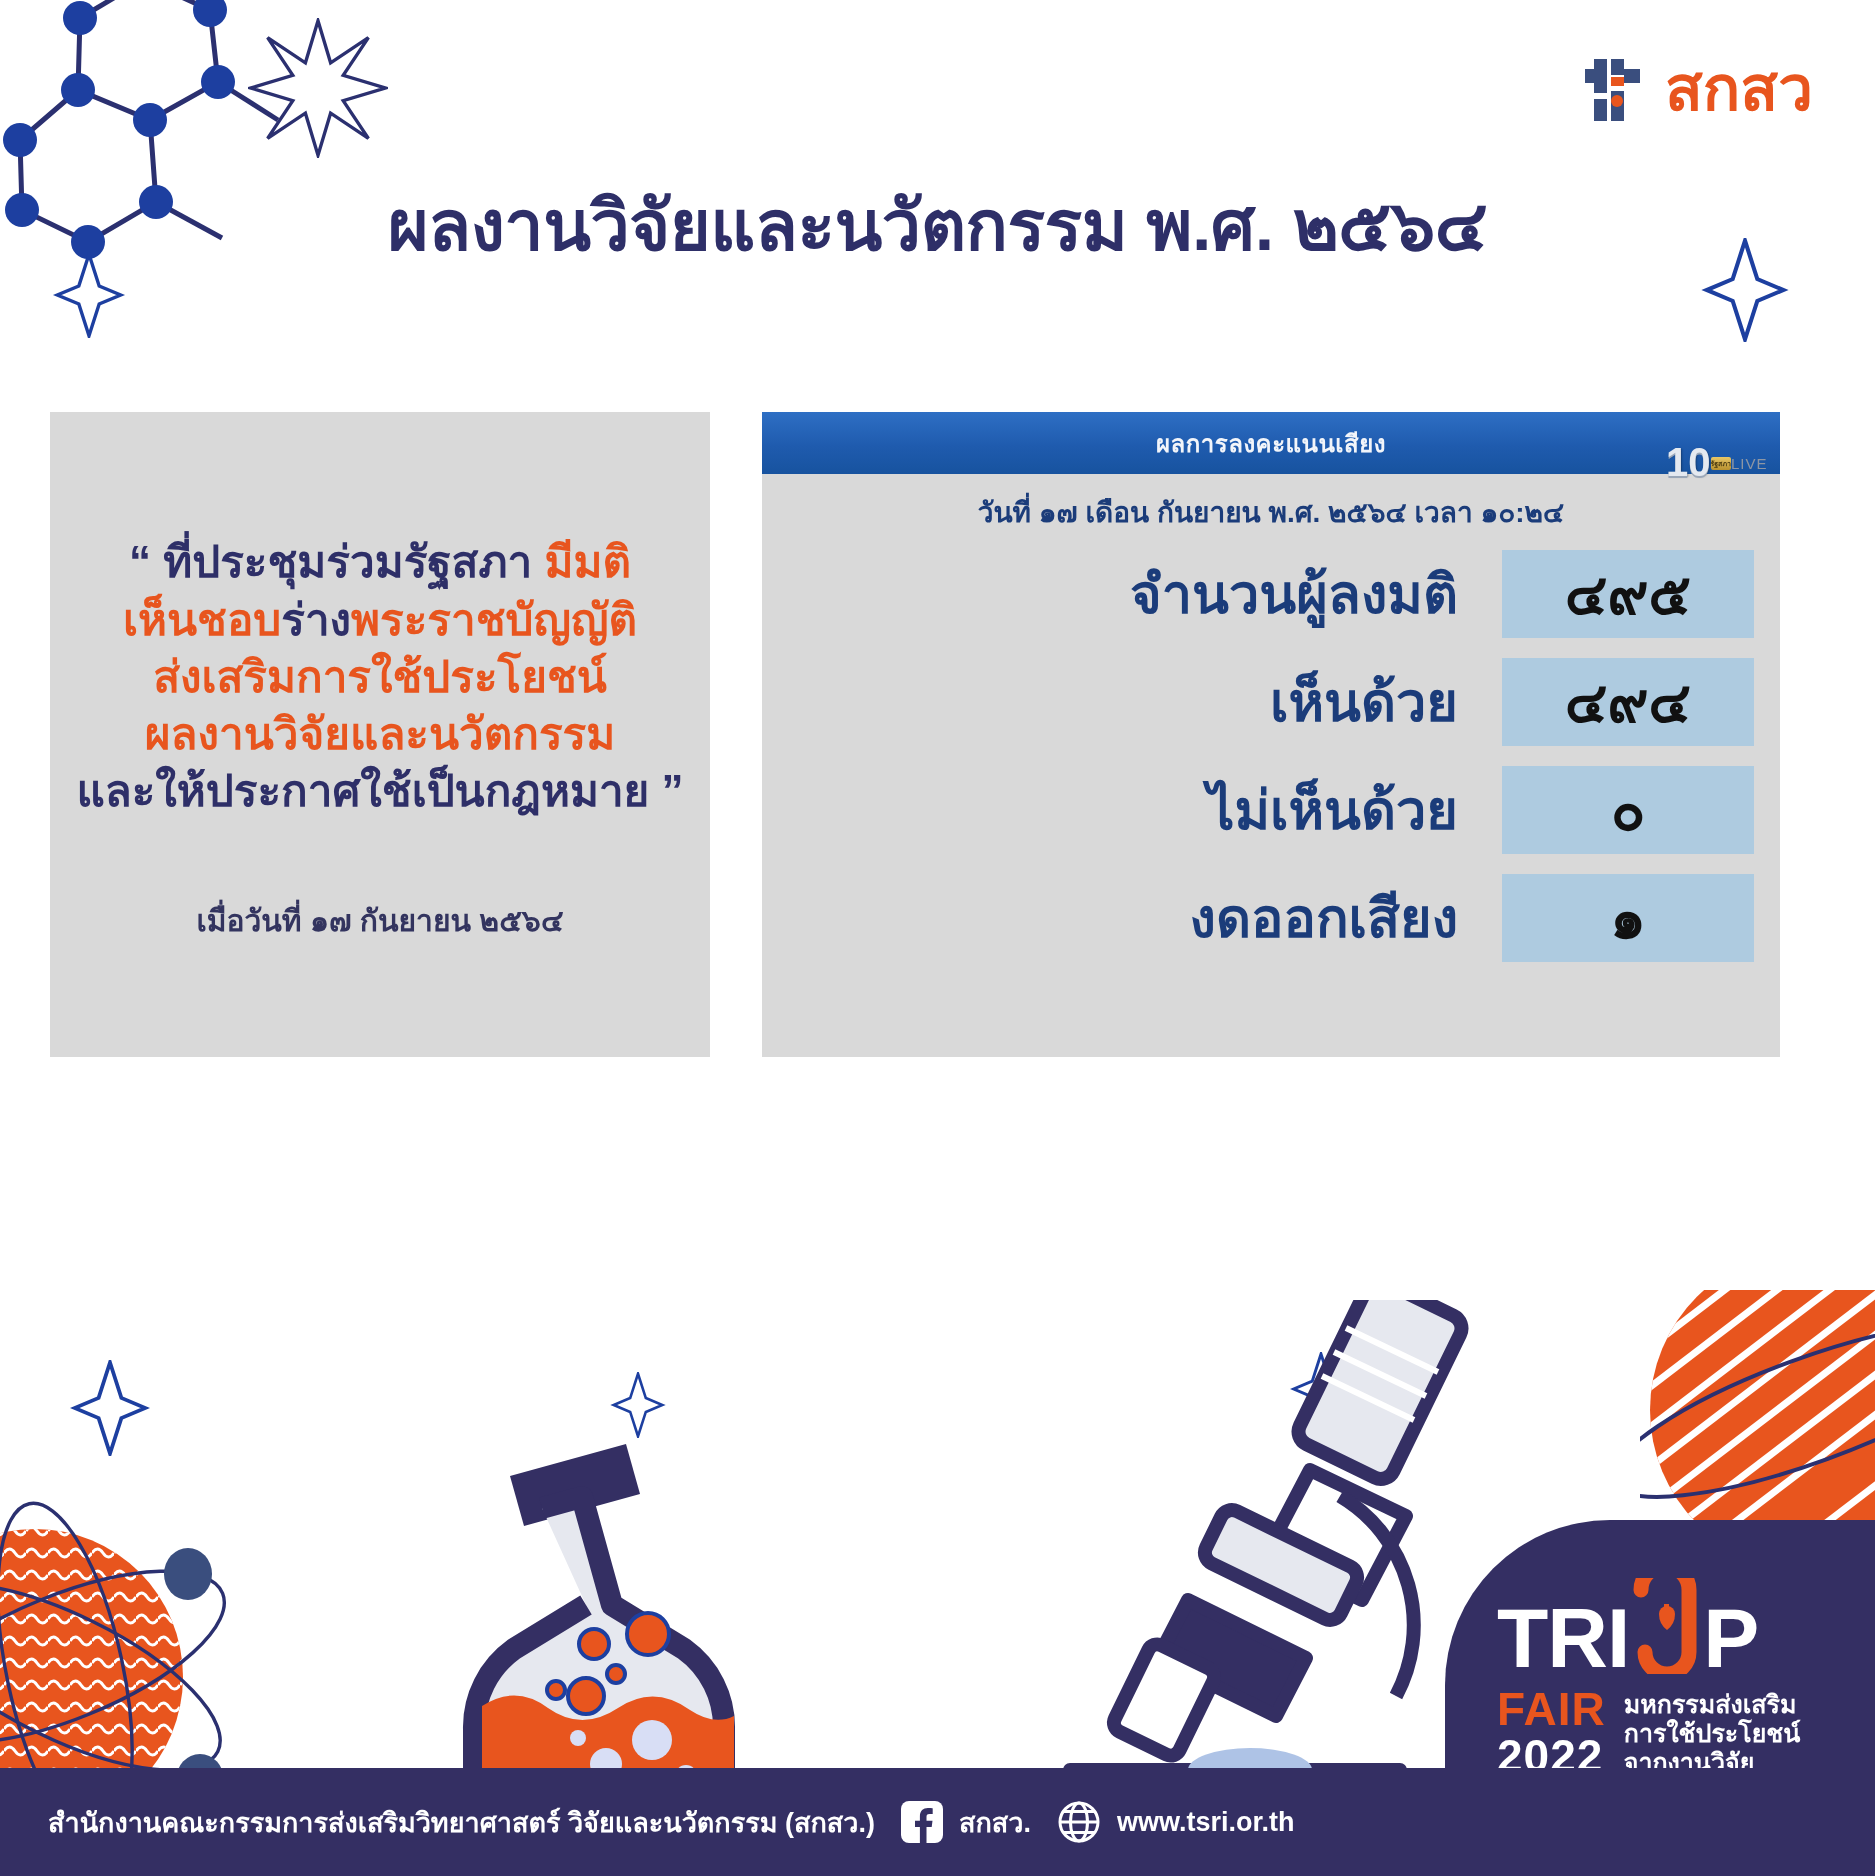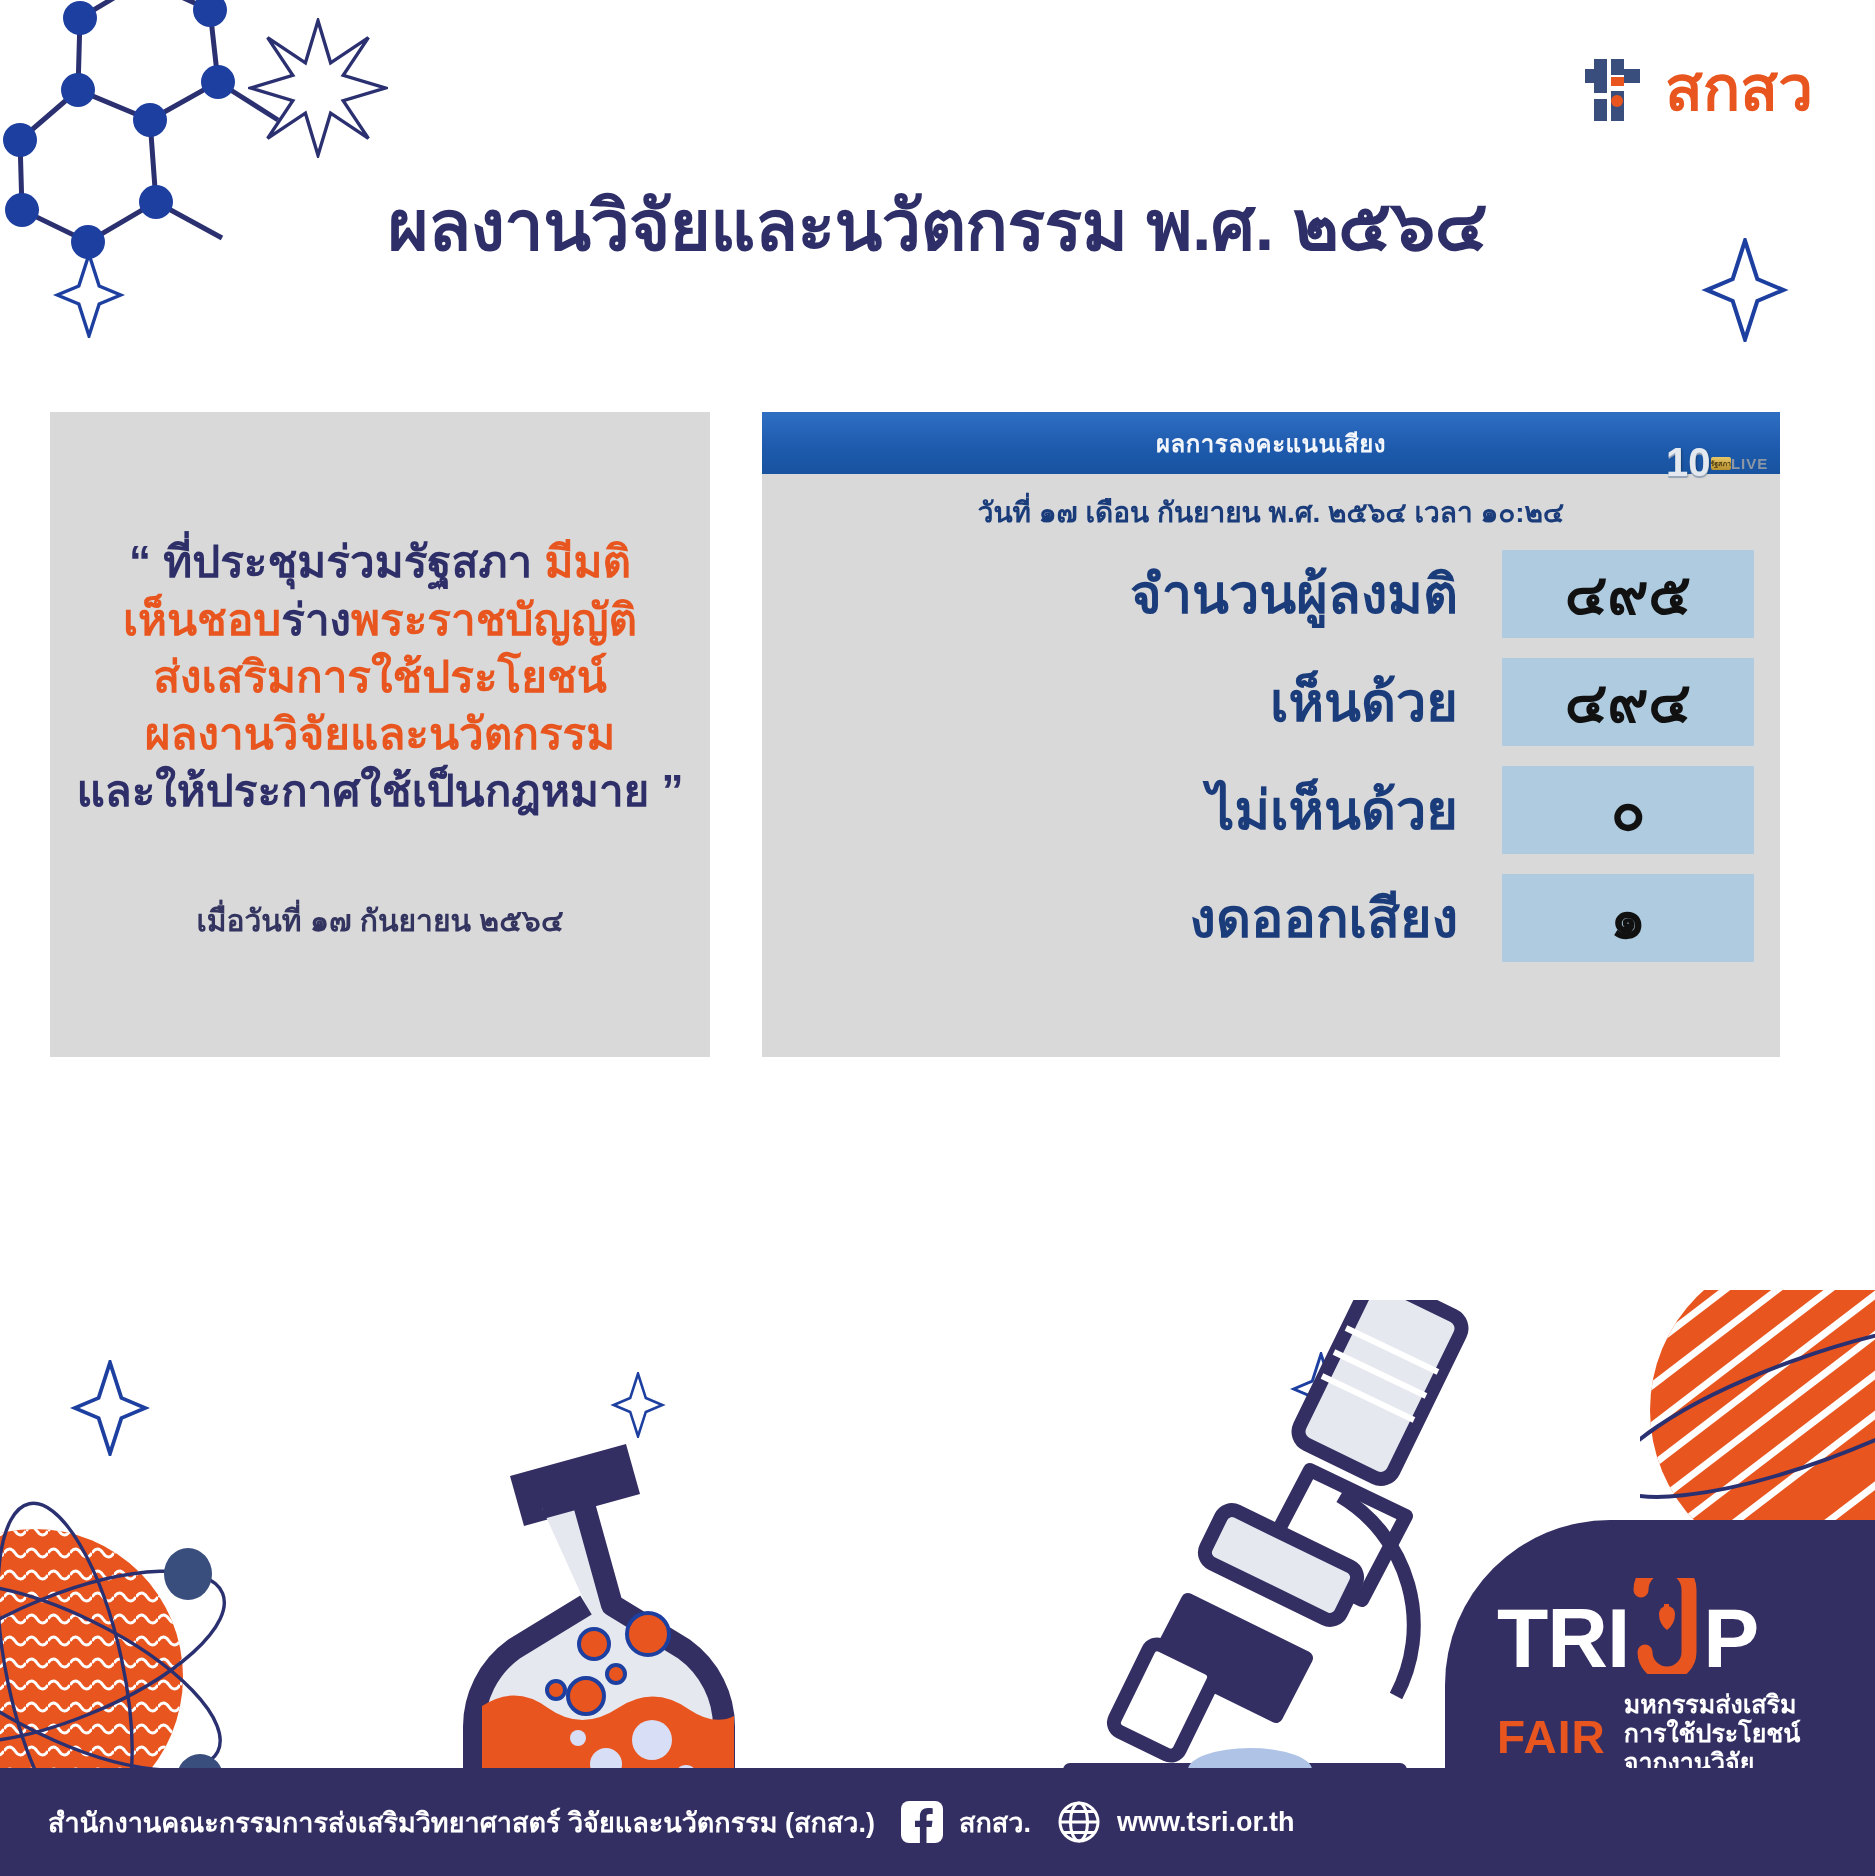--- a/index.html
+++ b/index.html
@@ -95,21 +95,21 @@
     text-shadow: 0 2px 0 #9aa7b8, 1px 1px 2px rgba(0,0,0,.35);
   }
   #channel-badge .bar {
     width: 62px; height: 13px; margin-top: 2px;
     background: linear-gradient(180deg,#E9C766,#B8912F);
     border-radius: 2px;
     font-size: 7px; color: #4a3a10; text-align: center;
     font-weight: 700; line-height: 13px;
   }
   #channel-badge .live {
-    margin-top: 3px; font-size: 15px; font-weight: 700;
+    margin-top: 3px; font-size: 15px; font-weight: 400;
     color: #8d96a4; letter-spacing: 1px;
   }
   #vote-date {
     margin-top: 16px; text-align: center;
     font-size: 28px; font-weight: 700; color: #1B3C7A;
   }
   #vote-rows {
     margin-top: 6px; padding: 0 26px 0 22px;
   }
   .vote-row {
@@ -139,21 +139,21 @@
     display: flex; align-items: flex-end; line-height: .84;
   }
   #triup-word .w {
     font-size: 84px; font-weight: 800; color: #ffffff; letter-spacing: -1px;
   }
   #triup-word .u-mark { position: relative; width: 74px; height: 96px; }
   #triup-word .p { font-size: 84px; font-weight: 800; color: #ffffff; }
   #triup-bottom {
     display: flex; align-items: flex-start; gap: 18px; margin-top: 12px;
   }
-  #triup-fair-col { line-height: 1.02; margin-top: 28px; }
+  #triup-fair-col { line-height: 1.02; }
   #triup-fair { font-size: 46px; font-weight: 800; color: #E8551E; letter-spacing: 1px;}
   #triup-year { font-size: 46px; font-weight: 800; color: #ffffff; letter-spacing: 1px;}
   #triup-tag {
     font-size: 25px; font-weight: 700; color: #ffffff;
     line-height: 1.16; padding-top: 4px;
   }
 
   
   #footer {
     position: absolute; left: 0; bottom: 0; width: 1875px; height: 108px;

